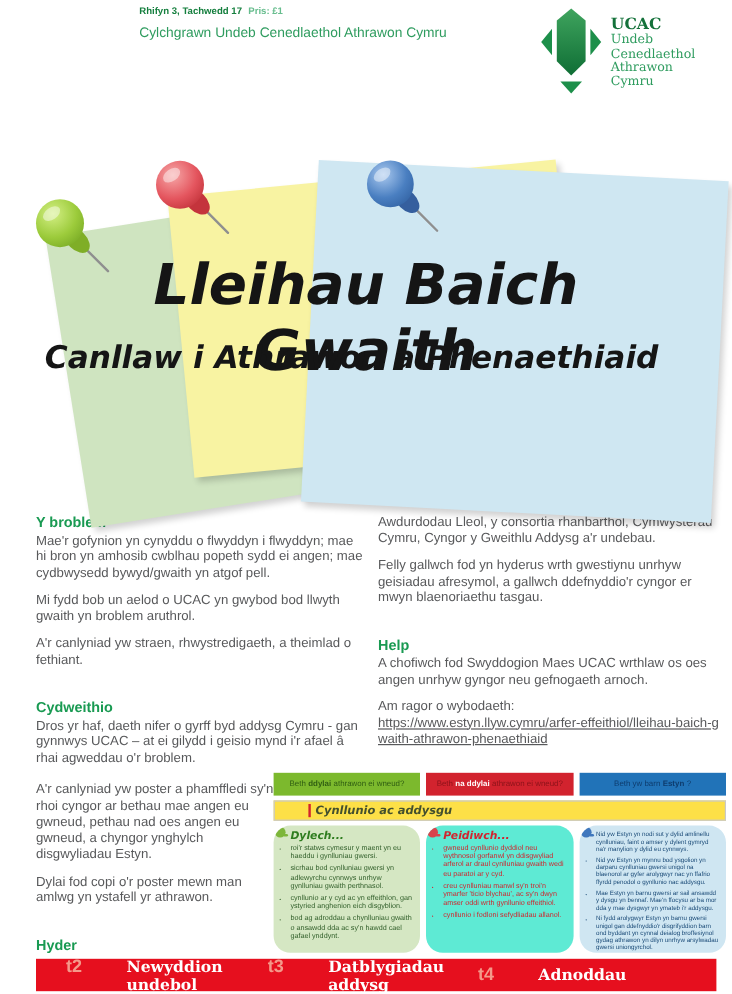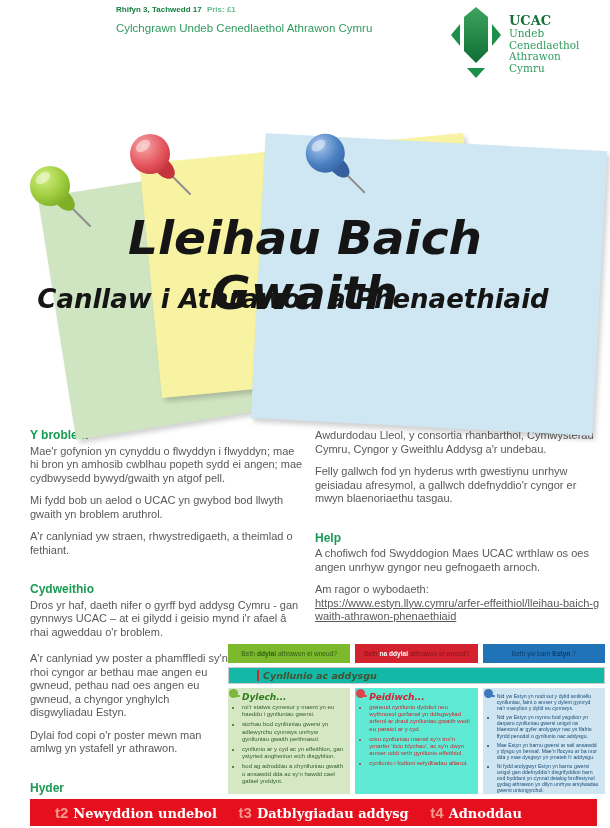--- a/index.html
+++ b/index.html
@@ -46,27 +46,27 @@
   
   .poster{position:absolute;left:228px;top:644px;width:377px;}
   .poster-tabs{display:flex;gap:5px;}
   .tab{flex:1;height:19px;display:flex;align-items:center;justify-content:center;
        font-size:6.6px;white-space:nowrap;}
   .tab b{font-weight:bold;margin:0 2px;}
   .tab-green{background:#7cb92d;color:#2f5d12;}
   .tab-red{background:#d2232e;color:#8c1219;}
   .tab-red b{color:#ffffff;}
   .tab-blue{background:#2173b8;color:#0e3c6d;}
-  .banner{margin-top:4px;height:15px;background:#14b8a6;border:1px solid #c9c9c9;
+  .banner{margin-top:4px;height:15px;background:#fde047;border:1px solid #c9c9c9;
           display:flex;align-items:center;}
   .banner-accent{width:2px;height:11px;background:#d2232e;margin:0 4px 0 28px;}
   .banner-text{font-size:9.5px;font-style:italic;font-weight:bold;color:#44502e;
                font-family:"DejaVu Sans",sans-serif;}
   .poster-cols{display:flex;gap:5px;margin-top:4px;}
-  .pcol{flex:1;border-radius:0;padding:4px 5px 4px 5px;position:relative;height:98px;overflow:hidden;}
+  .pcol{flex:1;border-radius:14px;padding:4px 5px 4px 5px;position:relative;height:98px;overflow:hidden;}
   .pcol-green{background:#d5e7c3;}
   .pcol-yellow{background:#5eead4;}
   .pcol-blue{background:#cfe6f2;}
   .pcol-pin{position:absolute;left:1px;top:1px;width:9px;height:9px;border-radius:50%;}
   .pcol-pin::after{content:"";position:absolute;left:7px;top:6px;width:4px;height:2px;border-radius:2px;background:inherit;}
   .pin-dot-green{background:#7db63a;}
   .pin-dot-red{background:#d9444d;}
   .pin-dot-blue{background:#3f77bd;}
   .pcol-head{font-size:9px;font-weight:bold;font-style:italic;margin:0 0 2px 9px;
              font-family:"DejaVu Sans",sans-serif;}
@@ -75,21 +75,21 @@
   .pcol ul{margin:0;padding-left:9px;}
   .pcol-green ul{font-size:6px;line-height:7.2px;color:#33602c;}
   .pcol-yellow ul{font-size:6px;line-height:7.2px;color:#cf2730;}
   .pcol-blue ul{font-size:5.2px;line-height:6.1px;color:#1a4a77;padding-top:1px;}
   .pcol li{margin-bottom:3px;}
 
   
   .footer{position:absolute;left:30px;top:799px;width:567px;height:27px;background:#e60f1e;
           display:flex;align-items:center;justify-content:space-between;
           padding:0 75px 0 25px;box-sizing:border-box;}
-  .footer-item{display:flex;align-items:baseline;}
+  .footer-item{display:flex;align-items:baseline;gap:32px;}
   .page-num{color:#f4998a;font-weight:bold;font-size:15px;margin-right:5px;}
   .footer-label{color:#ffffff;font-family:"DejaVu Serif",serif;font-weight:bold;font-size:13px;}
 </style>
 </head>
 <body>
 
 <div class="page">
 
   <div class="issue-line">
     <span>Rhifyn 3, Tachwedd 17</span>

